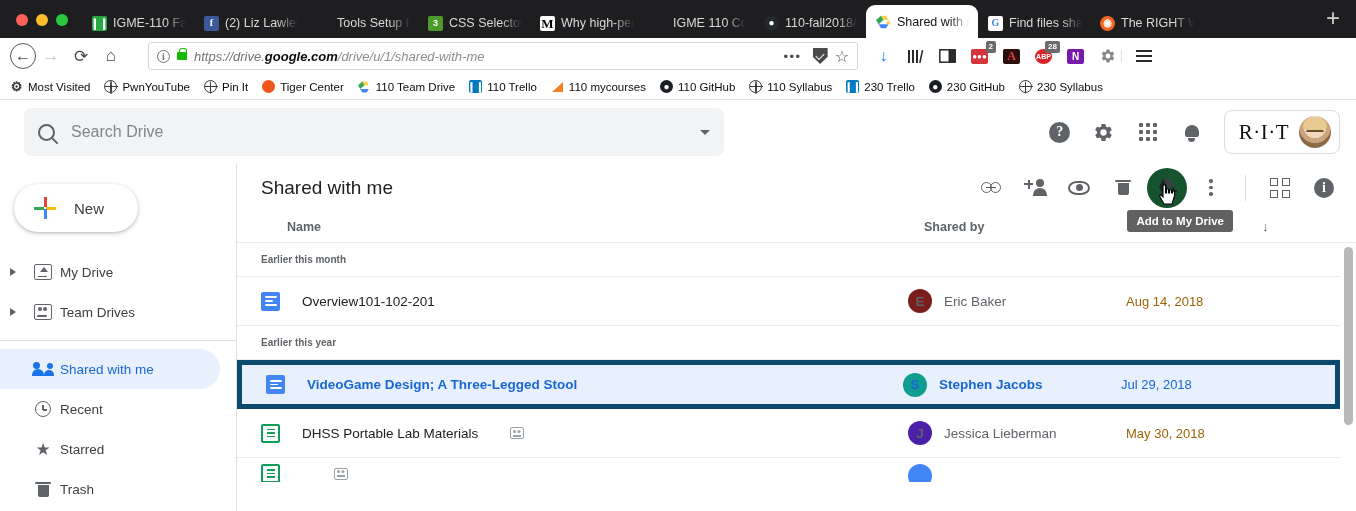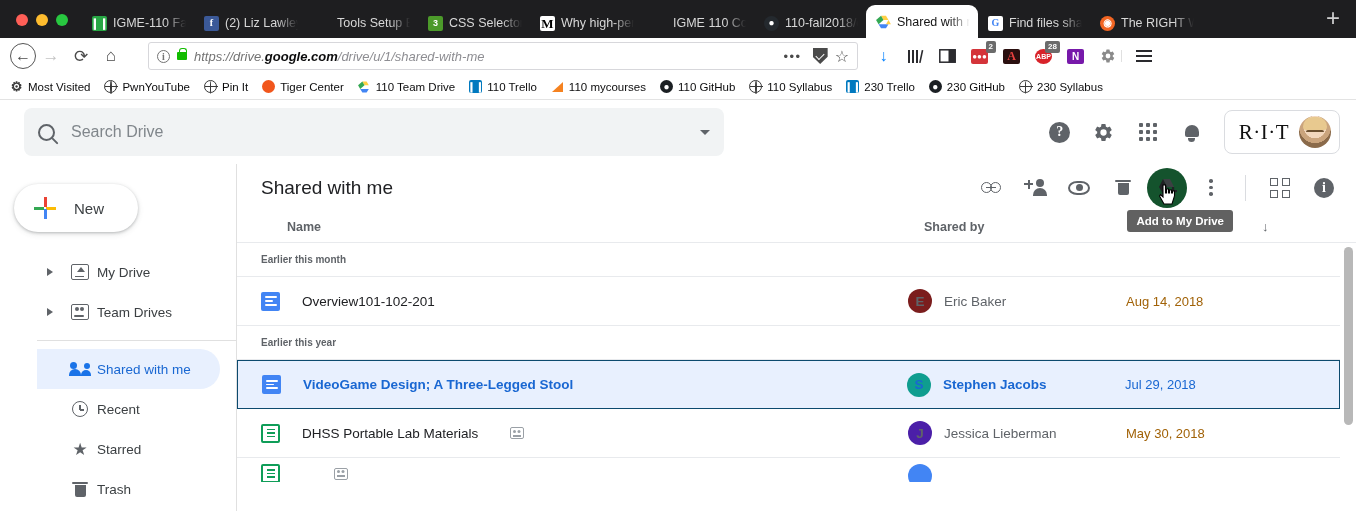--- a/index.html
+++ b/index.html
@@ -155,21 +155,21 @@
     width: 124px; height: 48px; border-radius: 24px; background: #fff;
     box-shadow: 0 1px 3px rgba(60,64,67,.3), 0 2px 6px rgba(60,64,67,.12);
     padding-left: 20px; font-size: 15px; color: #3c4043; font-weight: 500;
   }
   .plus { width: 22px; height: 22px; position: relative; flex: 0 0 22px; }
   .plus i { position: absolute; display: block; }
   .plus .h1 { left:0; top:9.5px; width:10px; height:3.5px; background:#34a853; }
   .plus .h2 { right:0; top:9.5px; width:10px; height:3.5px; background:#fbbc05; }
   .plus .v1 { left:9.5px; top:0; width:3.5px; height:10px; background:#ea4335; }
   .plus .v2 { left:9.5px; bottom:0; width:3.5px; height:10px; background:#4285f4; }
-  .nav-list { margin-top: 20px; padding-left: 37px; }
+  .nav-list { margin-top: 20px; }
   .nav-item { height: 40px; display: flex; align-items: center; gap: 0;
               padding-right: 16px; font-size: 13.5px; color: #3c4043; font-weight: 500;
               border-radius: 0 20px 20px 0; margin-right: 16px; }
   .nav-item.active { background: #e8f0fe; color: #1967d2; }
   .nav-arrow { width: 26px; flex: 0 0 26px; display:flex; align-items:center; justify-content:center; }
   .nav-arrow i { width:0;height:0;border-top:4.5px solid transparent;border-bottom:4.5px solid transparent;
                  border-left:6px solid #5f6368; display:block; }
   .nav-ico { width: 34px; flex: 0 0 34px; display:flex; align-items:center; justify-content:center;
              color: #5f6368; }
   .nav-item.active .nav-ico { color: #1a73e8; }
@@ -242,21 +242,21 @@
   .col-date { width: 190px; flex: 0 0 190px; display: flex; align-items: center; gap: 8px; }
   .sortarrow { font-size: 13px; margin-left: 48px; }
 
   .list-wrap { flex: 1; min-height: 0; display: flex; overflow: hidden; }
   .list { flex: 1; min-width: 0; }
   .group-label { height: 34px; display: flex; align-items: center; padding: 0 24px;
                  font-size: 10px; color: #5f6368; font-weight: 700;
                  border-bottom: 1px solid #e8eaed; }
   .row { height: 49px; display: flex; align-items: center; padding: 0 24px;
          border-bottom: 1px solid #e8eaed; font-size: 13.5px; color: #202124; }
-  .row.selected { background: #e8f0fe; border: 1px solid #0c4a6e; color: #1967d2; font-weight: 700; }
+  .row.selected { background: #e8f0fe; border: 5px solid #0c4a6e; color: #1967d2; font-weight: 700; }
   .row.partial { border-bottom: none; height: 24px; overflow: hidden; align-items: flex-start; padding-top: 6px; }
   .cell-name { flex: 1; min-width: 0; display: flex; align-items: center; gap: 22px; }
   .cell-sharedby { width: 218px; flex: 0 0 218px; display: flex; align-items: center; gap: 12px; }
   .cell-date { width: 190px; flex: 0 0 190px; color: #a16207; font-size: 13px; }
   .row.selected .cell-date { color: #1967d2; font-weight: 400; }
   .row.selected .cell-sharedby span { color: #1967d2; }
   .cell-sharedby span { color: #5f6368; font-size: 13.5px; }
   .fileicon { width: 19px; height: 19px; flex: 0 0 19px; border-radius: 2px; position: relative;
               display: flex; flex-direction: column; justify-content: center; gap: 2px; padding: 0 3.5px; }
   .fi-doc { background: #4285f4; }

